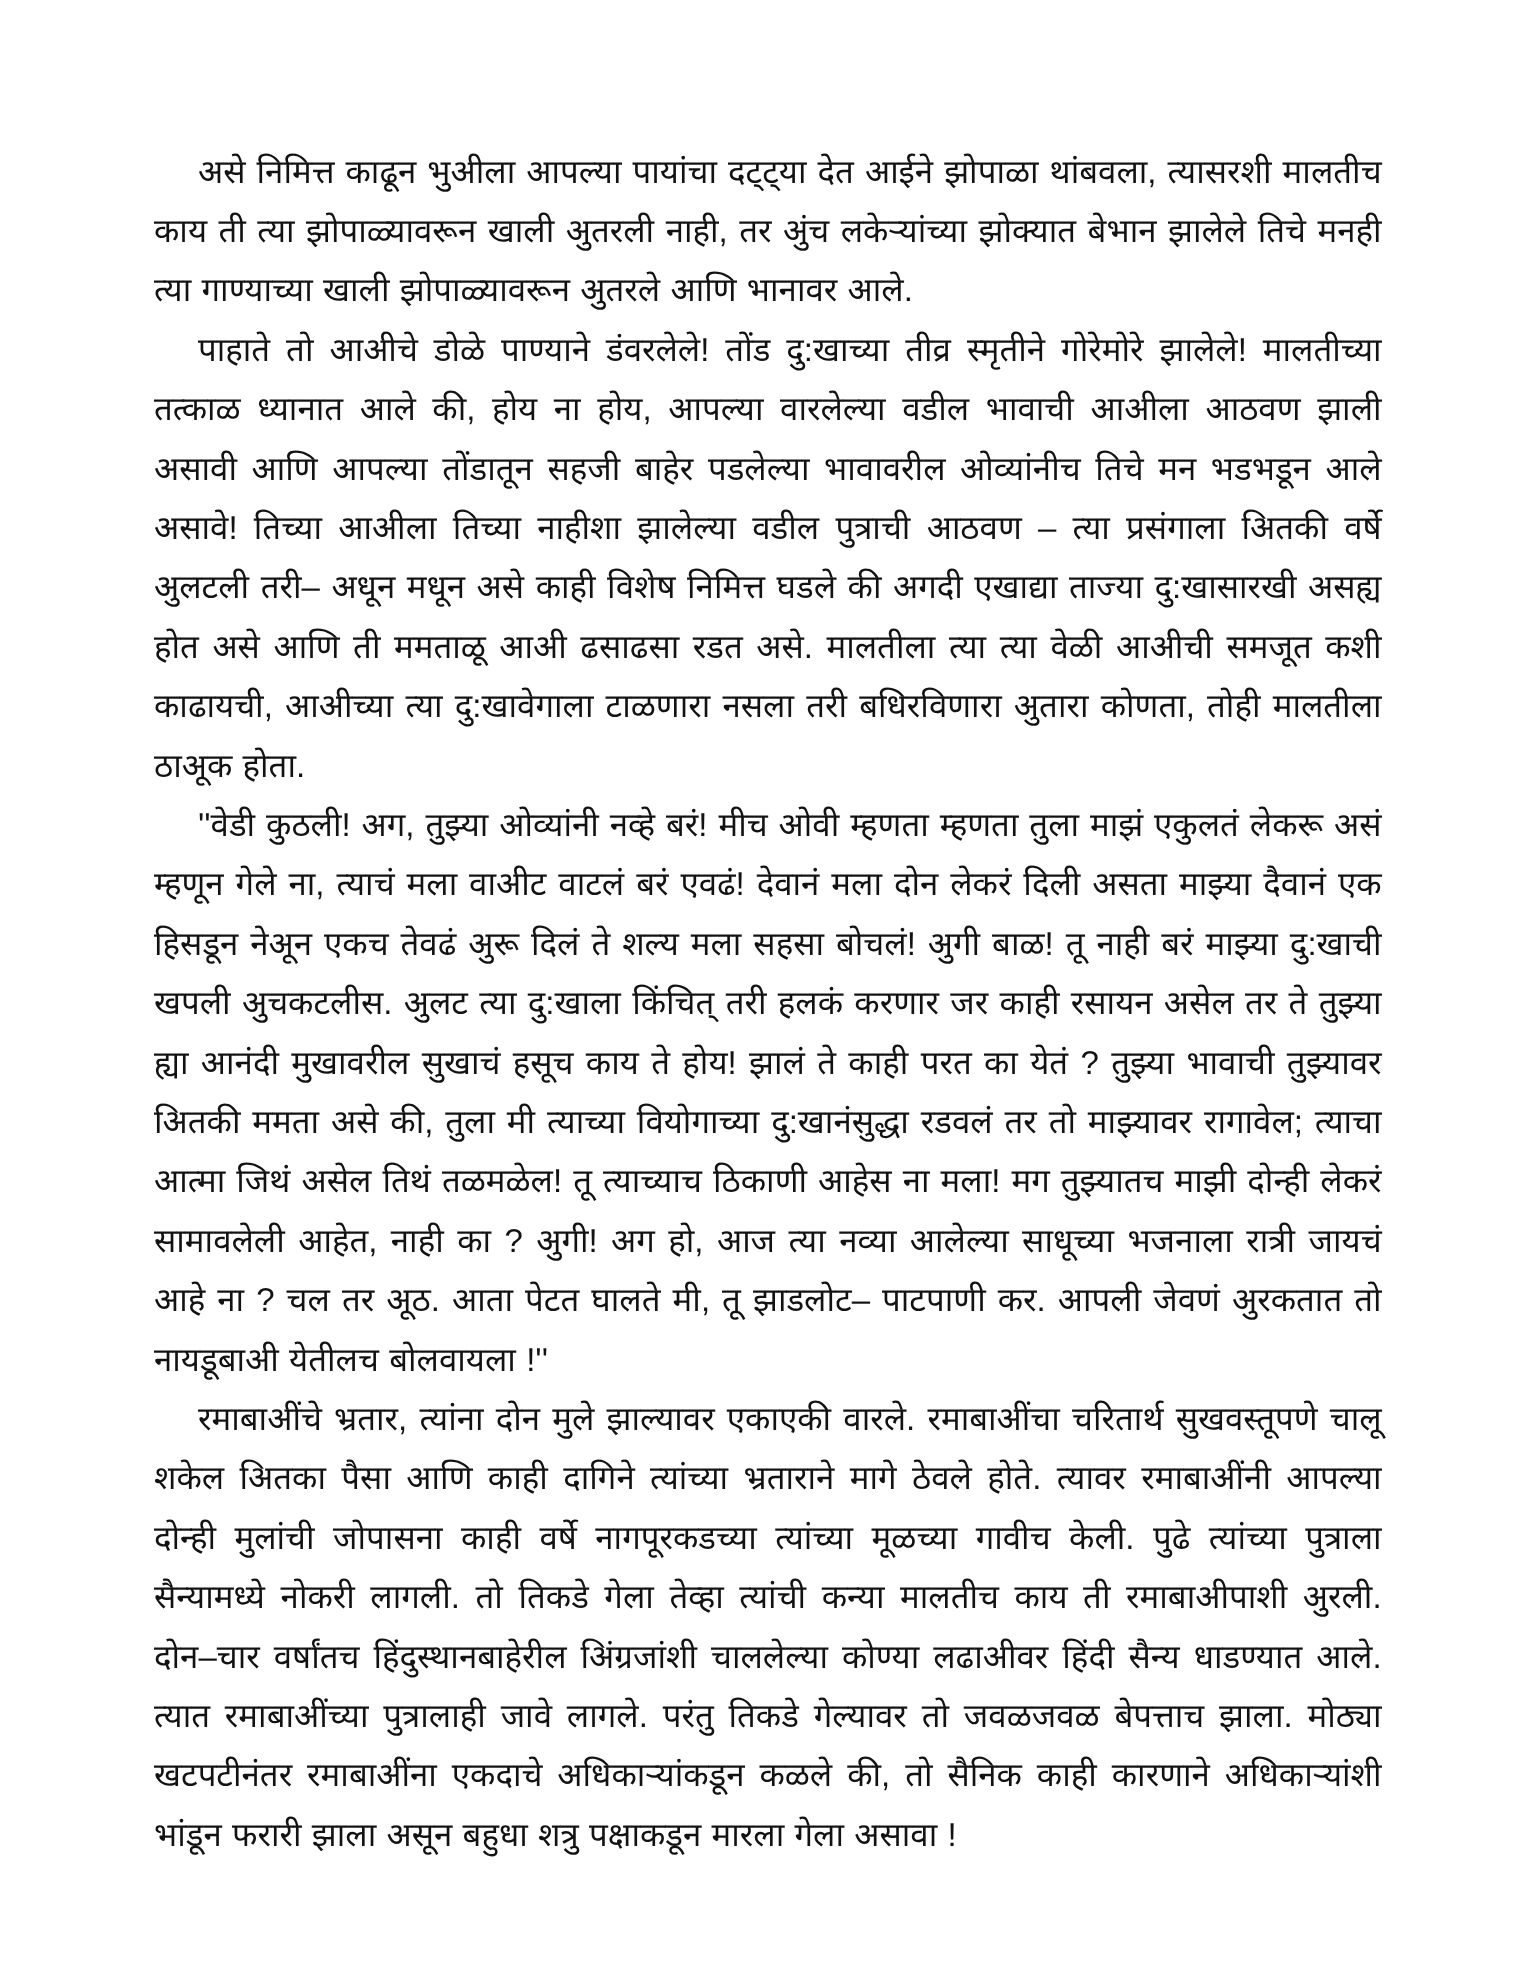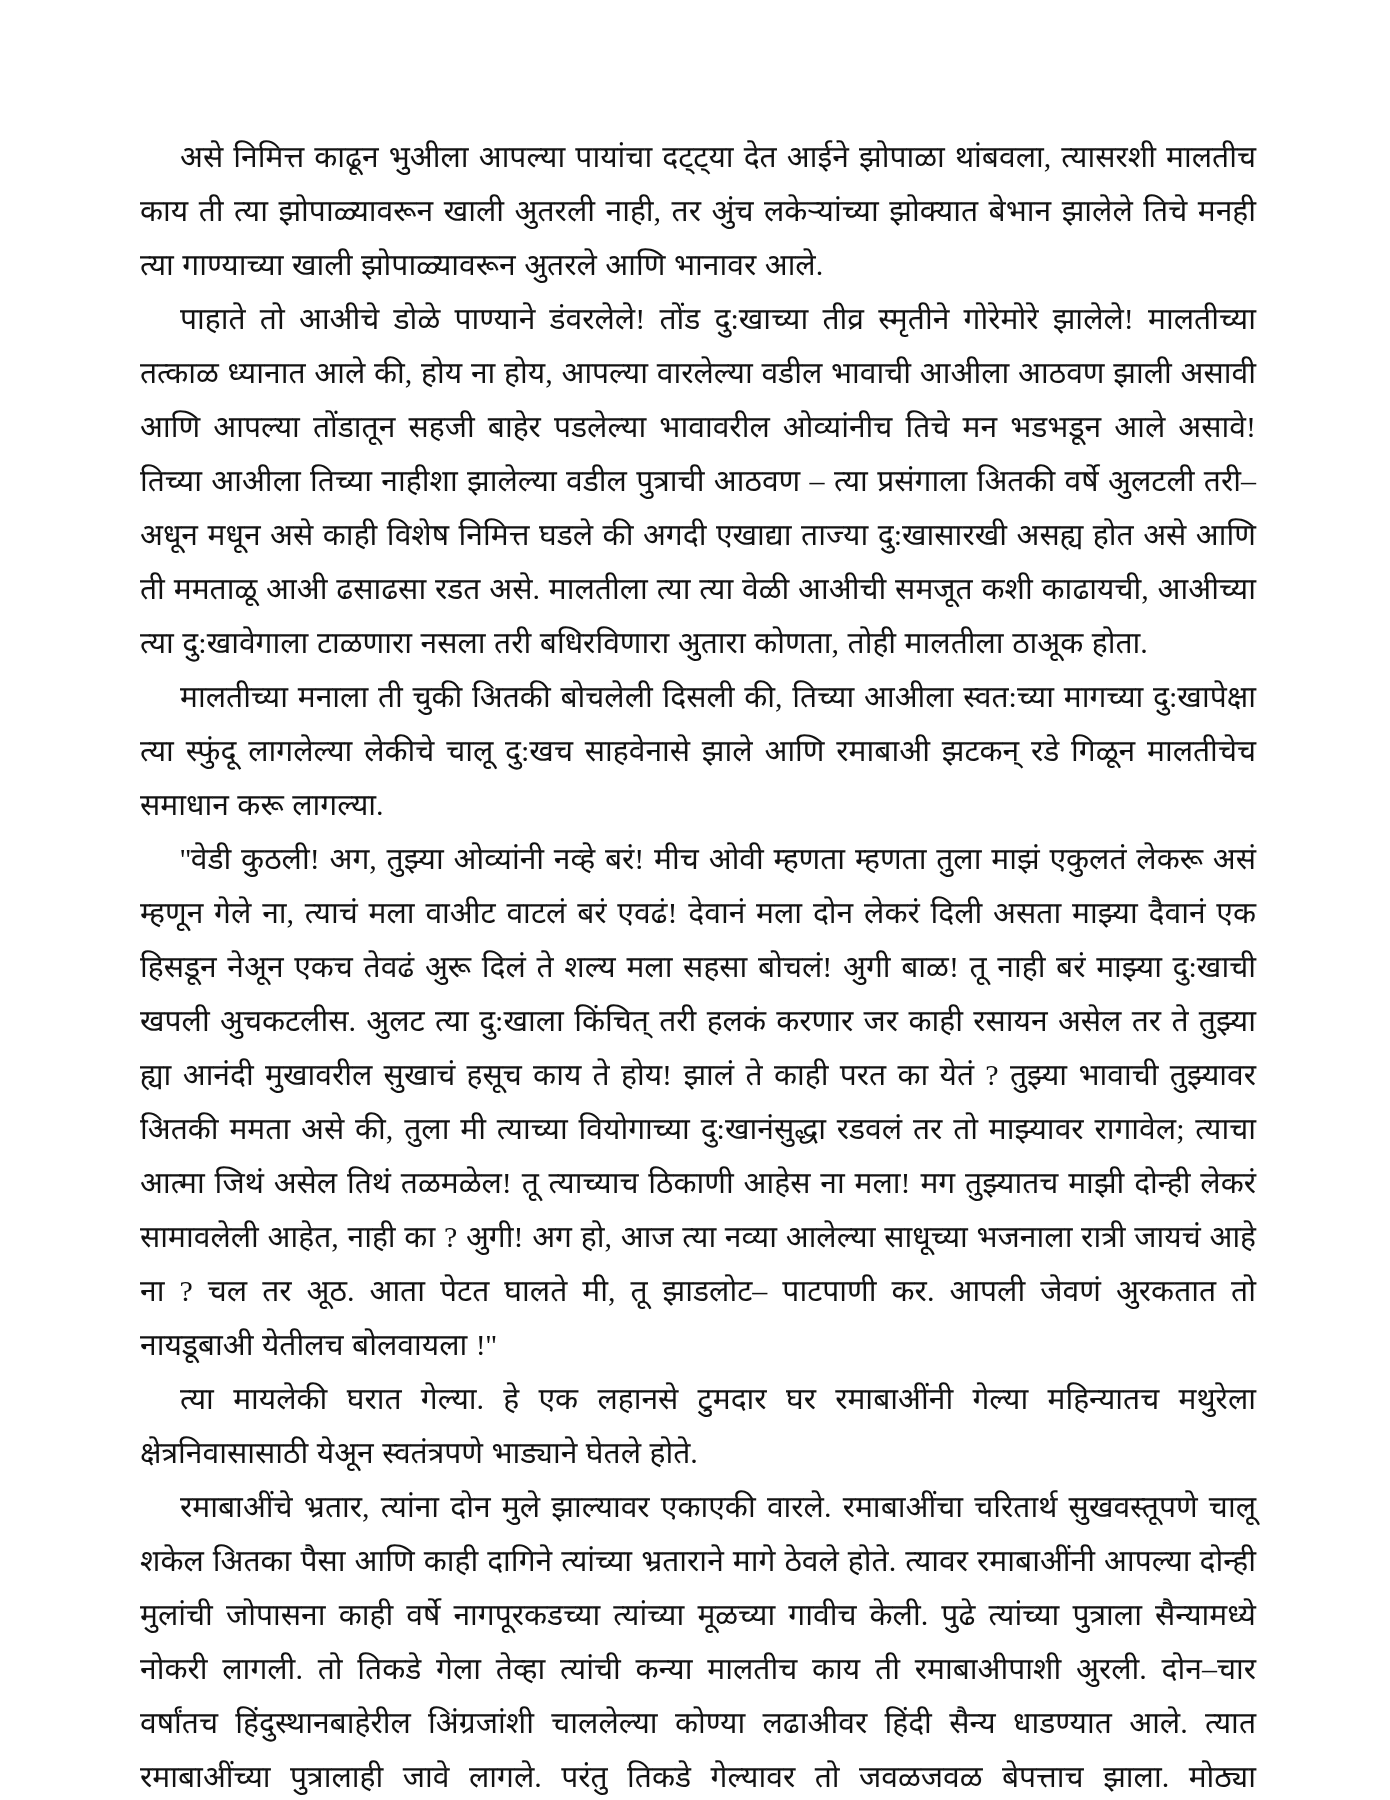--- a/index.html
+++ b/index.html
@@ -6,21 +6,21 @@
     margin: 0;
     padding: 0;
     background: #ffffff;
   }
   .page {
     position: relative;
     width: 1390px;
     height: 1800px;
     background: #ffffff;
     overflow: hidden;
-    font-family: Liberation Serif, serif;
+    font-family: Liberation Sans, sans-serif;
   }
   .text-block {
     position: absolute;
     left: 140px;
     top: 130px;
     width: 1116px;
     color: #121212;
     font-size: 30px;
     line-height: 54px;
     text-align: justify;
@@ -34,19 +34,17 @@
     text-indent: 40px;
   }
 </style>
 </head>
 <body>
 
 <div class="page">
   <div class="text-block">
     <p>असे निमित्त काढून भुअीला आपल्या पायांचा दट्ट्या देत आईने झोपाळा थांबवला, त्यासरशी मालतीच काय ती त्या झोपाळ्यावरून खाली अुतरली नाही, तर अुंच लकेऱ्यांच्या झोक्यात बेभान झालेले तिचे मनही त्या गाण्याच्या खाली झोपाळ्यावरून अुतरले आणि भानावर आले.</p>
     <p>पाहाते तो आअीचे डोळे पाण्याने डंवरलेले! तोंड दु:खाच्या तीव्र स्मृतीने गोरेमोरे झालेले! मालतीच्या तत्काळ ध्यानात आले की, होय ना होय, आपल्या वारलेल्या वडील भावाची आअीला आठवण झाली असावी आणि आपल्या तोंडातून सहजी बाहेर पडलेल्या भावावरील ओव्यांनीच तिचे मन भडभडून आले असावे! तिच्या आअीला तिच्या नाहीशा झालेल्या वडील पुत्राची आठवण – त्या प्रसंगाला अितकी वर्षे अुलटली तरी– अधून मधून असे काही विशेष निमित्त घडले की अगदी एखाद्या ताज्या दु:खासारखी असह्य होत असे आणि ती ममताळू आअी ढसाढसा रडत असे. मालतीला त्या त्या वेळी आअीची समजूत कशी काढायची, आअीच्या त्या दु:खावेगाला टाळणारा नसला तरी बधिरविणारा अुतारा कोणता, तोही मालतीला ठाअूक होता.</p>
-    <p>मालतीच्या मनाला ती चुकी अितकी बोचलेली दिसली की, तिच्या आअीला स्वत:च्या मागच्या दु:खापेक्षा त्या स्फुंदू लागलेल्या लेकीचे चालू दु:खच साहवेनासे झाले आणि रमाबाअी झटकन् रडे गिळून मालतीचेच समाधान करू लागल्या.</p>
     <p>''वेडी कुठली! अग, तुझ्या ओव्यांनी नव्हे बरं! मीच ओवी म्हणता म्हणता तुला माझं एकुलतं लेकरू असं म्हणून गेले ना, त्याचं मला वाअीट  वाटलं बरं एवढं! देवानं मला दोन लेकरं दिली असता माझ्या दैवानं एक हिसडून नेअून एकच तेवढं अुरू दिलं ते शल्य मला सहसा बोचलं! अुगी बाळ! तू नाही बरं माझ्या दु:खाची खपली अुचकटलीस. अुलट त्या दु:खाला किंचित् तरी हलकं करणार जर काही रसायन असेल तर ते तुझ्या ह्या आनंदी मुखावरील सुखाचं हसूच काय ते होय! झालं ते काही परत का येतं ? तुझ्या भावाची तुझ्यावर अितकी ममता असे की, तुला मी त्याच्या वियोगाच्या दु:खानंसुद्धा रडवलं तर तो माझ्यावर रागावेल; त्याचा आत्मा जिथं असेल तिथं तळमळेल! तू त्याच्याच ठिकाणी आहेस ना मला! मग तुझ्यातच माझी दोन्ही लेकरं सामावलेली आहेत, नाही का ? अुगी! अग हो, आज त्या नव्या आलेल्या साधूच्या भजनाला रात्री जायचं आहे ना ? चल तर अूठ. आता पेटत घालते मी, तू झाडलोट– पाटपाणी कर. आपली जेवणं अुरकतात तो नायडूबाअी येतीलच बोलवायला !''</p>
-    <p>त्या मायलेकी घरात गेल्या. हे एक लहानसे टुमदार घर रमाबाअींनी गेल्या महिन्यातच मथुरेला क्षेत्रनिवासासाठी येअून स्वतंत्रपणे भाड्याने घेतले होते.</p>
     <p>रमाबाअींचे भ्रतार, त्यांना दोन मुले झाल्यावर एकाएकी वारले. रमाबाअींचा चरितार्थ सुखवस्तूपणे चालू शकेल अितका पैसा आणि काही दागिने त्यांच्या भ्रताराने मागे ठेवले होते. त्यावर रमाबाअींनी आपल्या दोन्ही मुलांची जोपासना काही वर्षे नागपूरकडच्या त्यांच्या मूळच्या गावीच केली. पुढे त्यांच्या पुत्राला सैन्यामध्ये नोकरी लागली. तो तिकडे गेला तेव्हा त्यांची कन्या मालतीच काय ती रमाबाअीपाशी अुरली. दोन–चार वर्षांतच हिंदुस्थानबाहेरील अिंग्रजांशी चाललेल्या कोण्या लढाअीवर हिंदी सैन्य धाडण्यात आले. त्यात रमाबाअींच्या पुत्रालाही जावे लागले. परंतु तिकडे गेल्यावर तो जवळजवळ बेपत्ताच झाला. मोठ्या खटपटीनंतर रमाबाअींना एकदाचे अधिकाऱ्यांकडून कळले की, तो सैनिक काही कारणाने अधिकाऱ्यांशी भांडून फरारी झाला असून बहुधा शत्रु पक्षाकडून मारला गेला असावा !</p>
 
   </div>
 </div>
 
 </body></html>

